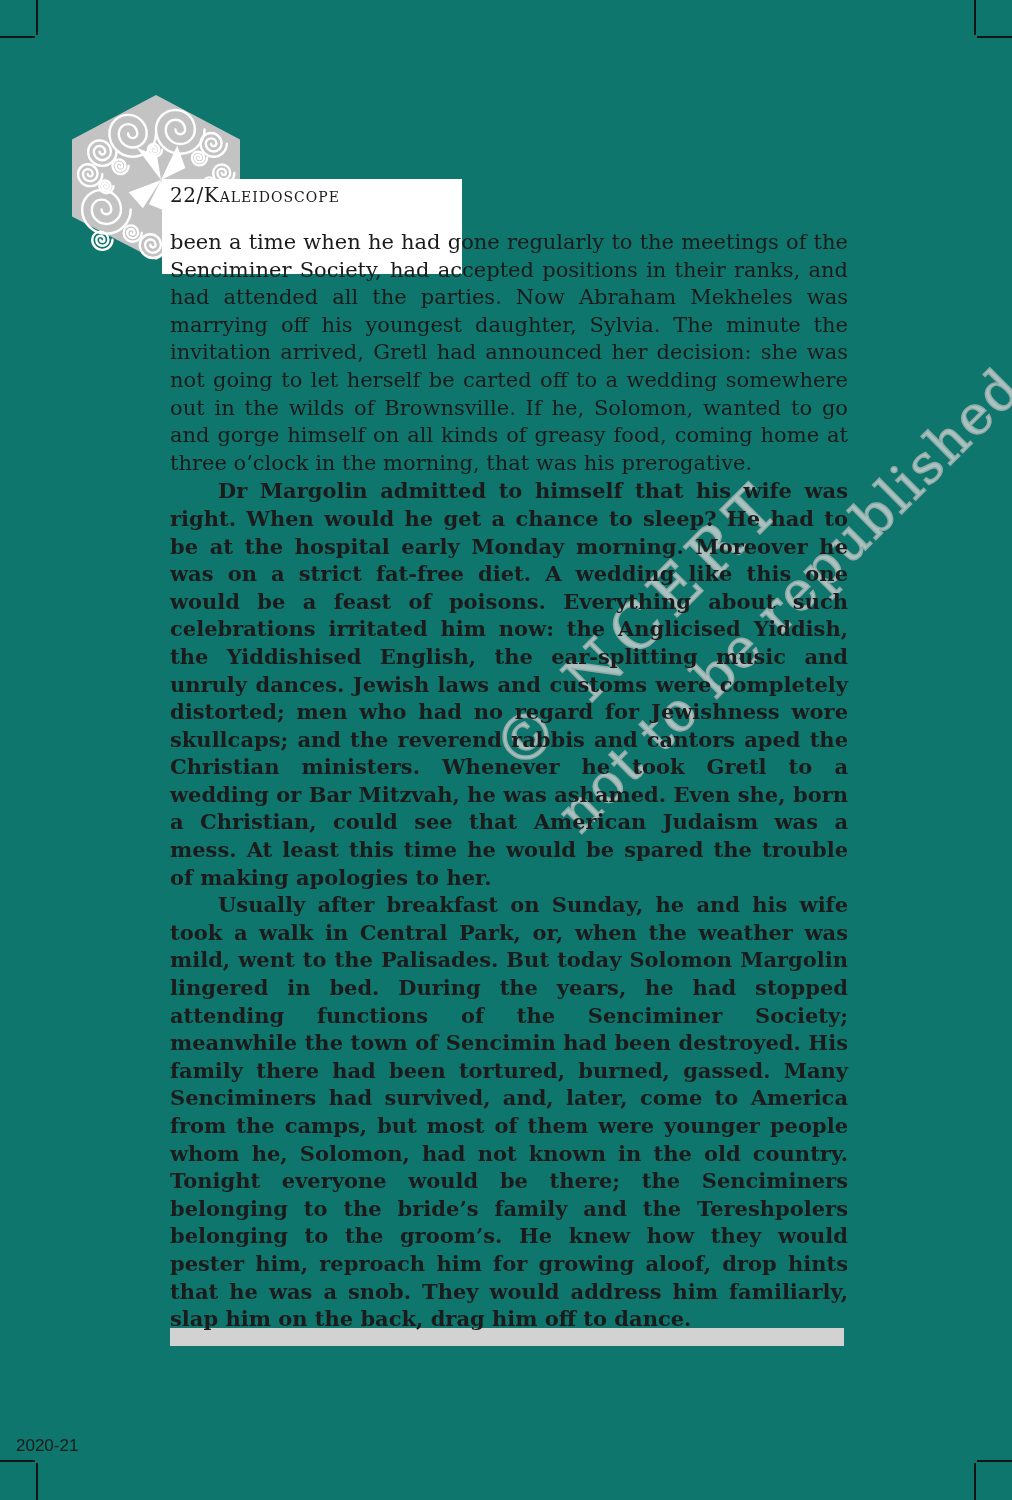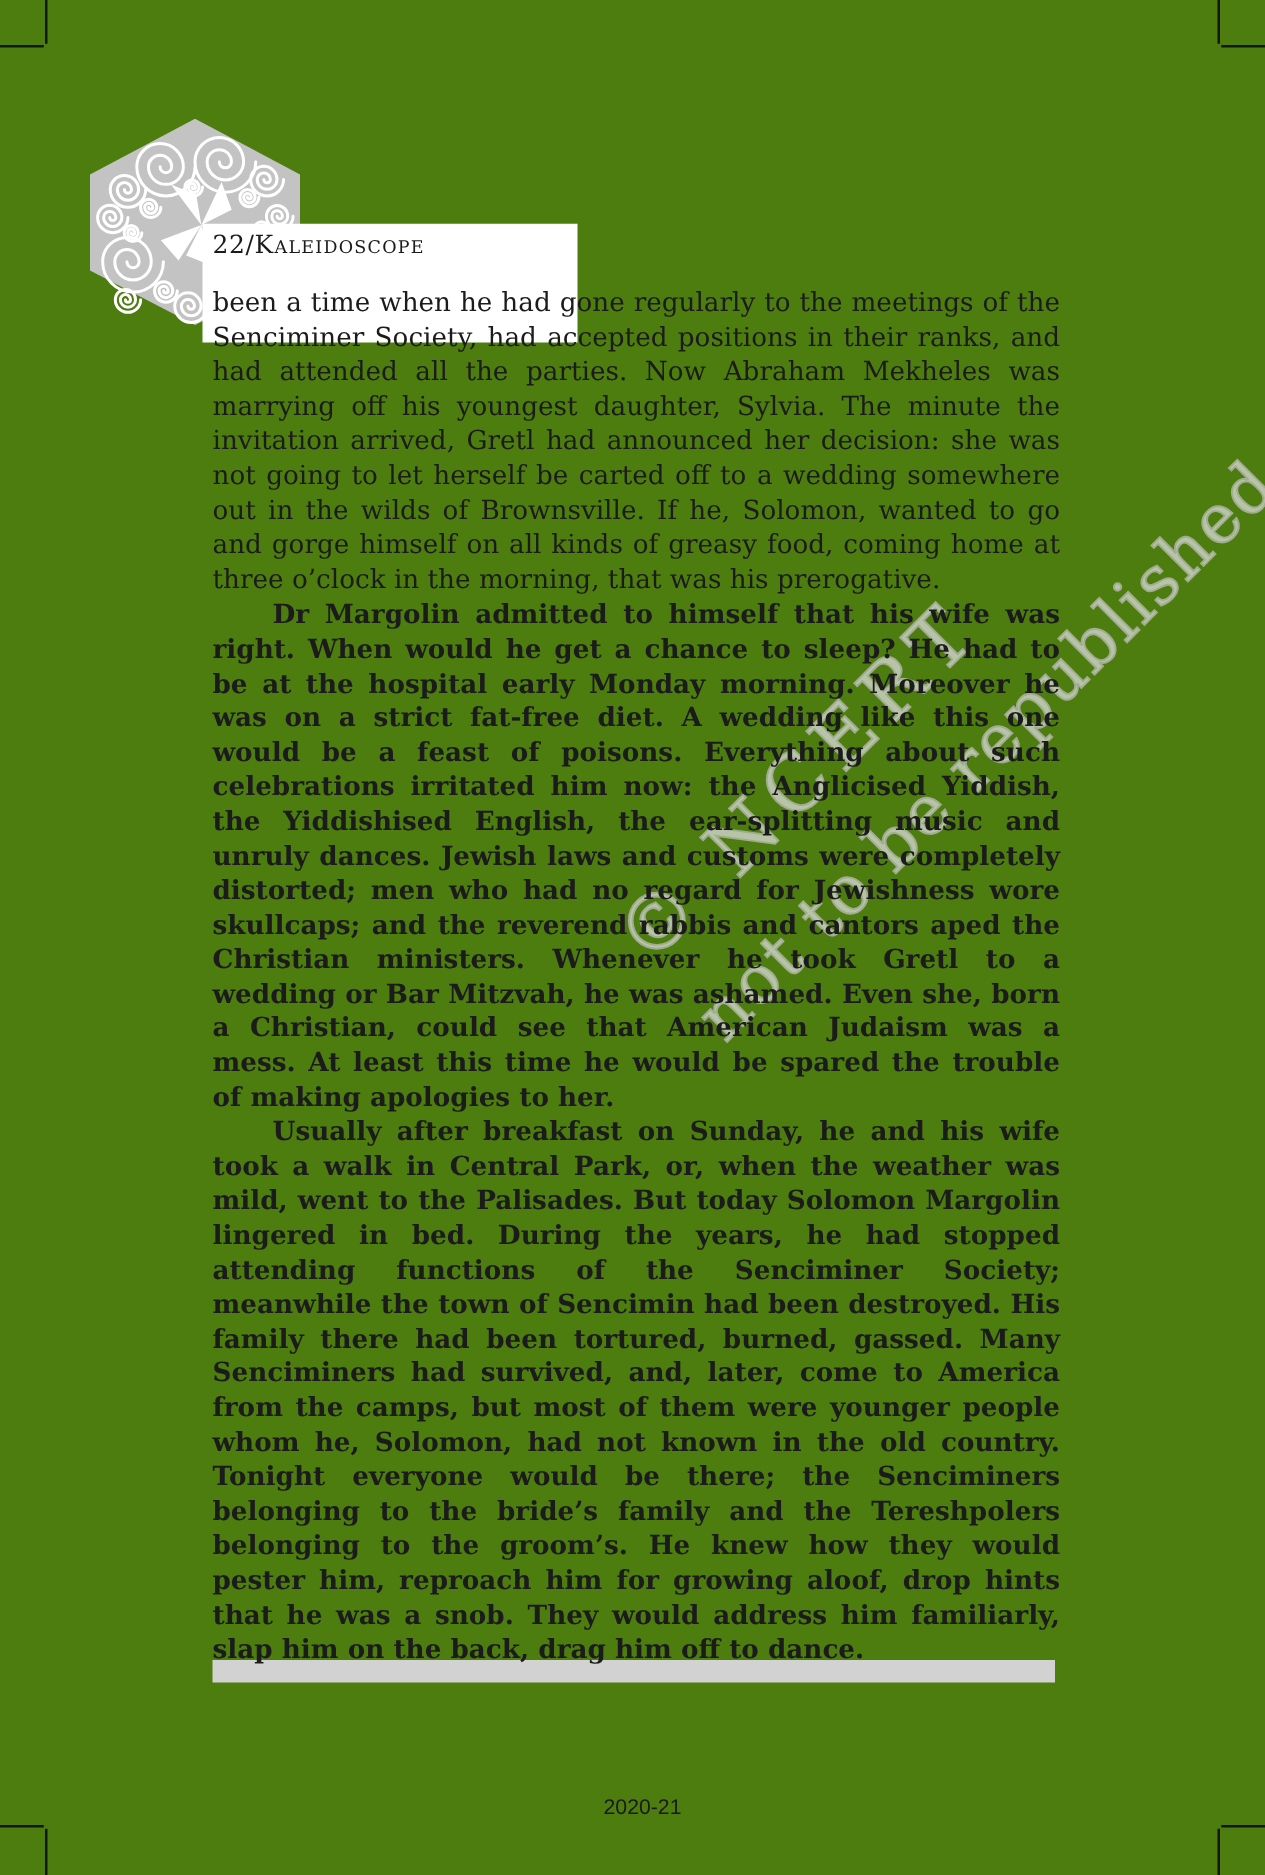--- a/index.html
+++ b/index.html
@@ -1,20 +1,20 @@
 <!DOCTYPE html>
 <html><head>
 <meta charset="utf-8">
 <style>
   html, body { margin: 0; padding: 0; background: #ffffff; }
   .page {
     position: relative;
     width: 1012px;
     height: 1500px;
-    background: #4d7c0f;
+    background: #0f766e;
     overflow: hidden;
     font-family: "DejaVu Serif", serif;
     color: #1b1b1b;
   }
 
   
   .crop { position: absolute; background: #151515; }
 
   
   .ornament { position: absolute; left: 72px; top: 95px; width: 168px; height: 165px; }
@@ -54,21 +54,21 @@
   }
   .body-text p { margin: 0; }
   .body-text p.indented { text-indent: 48px; font-weight: bold; }
 
   
   .bottom-bar { position: absolute; left: 170px; top: 1328px; width: 674px; height: 18px; }
 
   
   .footer {
     position: absolute; left: 16px; right: 0; top: 1436px; z-index: 3;
-    text-align: center;
+    text-align: left;
     font-family: "Liberation Sans", sans-serif;
     font-size: 17px; color: #1a1a1a;
   }
 </style>
 </head>
 <body>
 
 <div class="page">
 
   <div>

